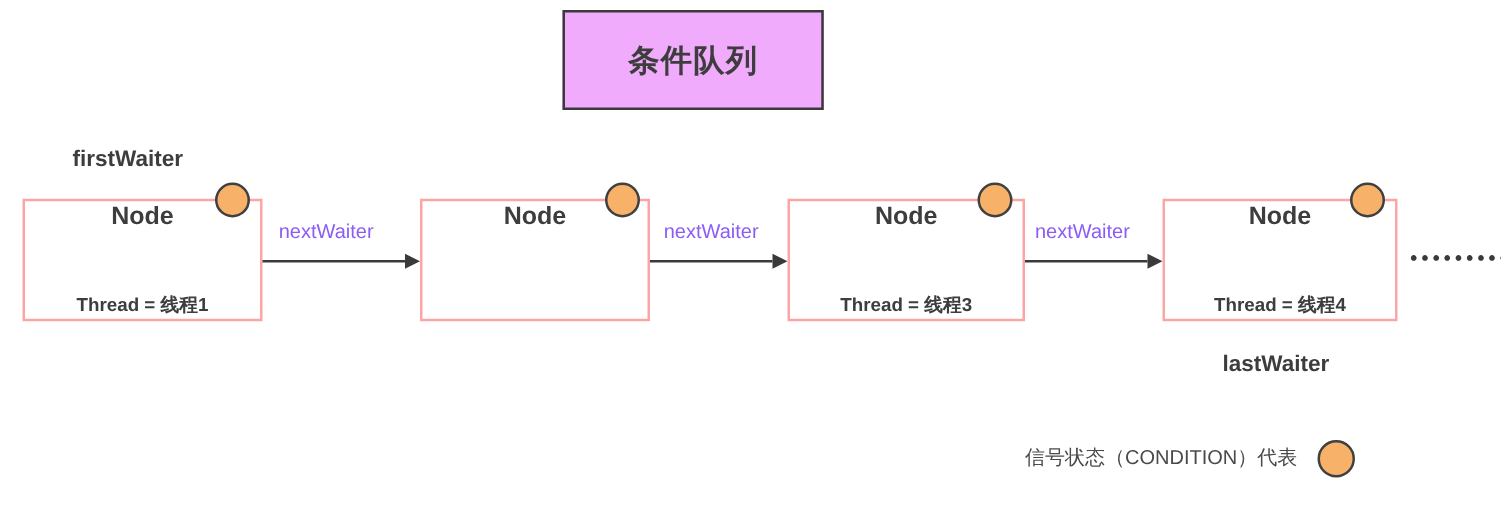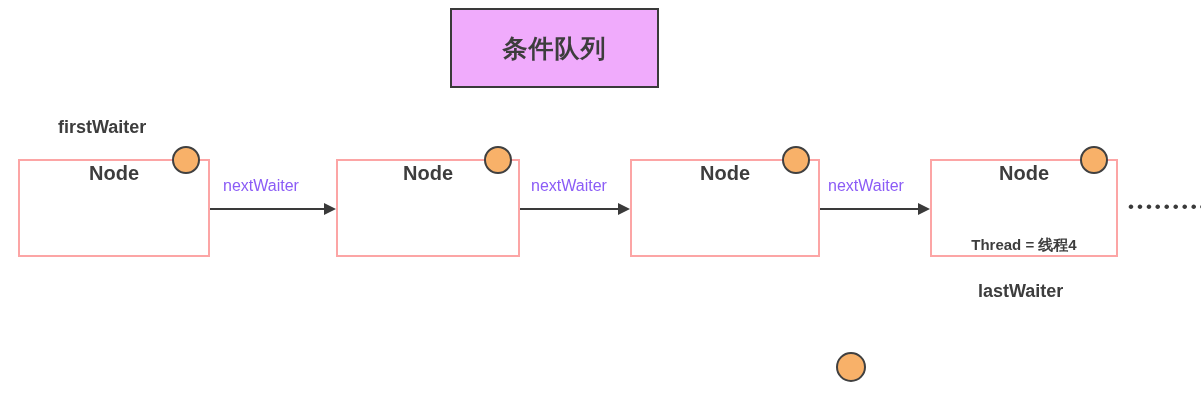--- a/index.html
+++ b/index.html
@@ -161,20 +161,21 @@
 <div id="canvas">
 
   <div class="title-box">
     <span class="title-text">条件队列</span>
   </div>
 
   <div class="pointer-caption" style="left:58px; top:117px;">firstWaiter</div>
 
   <div class="node-box" style="left:18px; width:192px;">
     <span class="node-title">Node</span>
+    <span class="node-sub">Thread = 线程1</span>
   </div>
   <div class="corner-dot" style="left:172px; top:146px;"></div>
 
   <div class="arrow-label" style="left:223px;">nextWaiter</div>
   <div class="arrow" style="left:210px; width:126px;">
     <div class="arrow-line" style="width:114px;"></div>
     <div class="arrow-head" style="left:114px;"></div>
   </div>
 
   <div class="node-box" style="left:336px; width:184px;">
@@ -183,20 +184,21 @@
   <div class="corner-dot" style="left:484px; top:146px;"></div>
 
   <div class="arrow-label" style="left:531px;">nextWaiter</div>
   <div class="arrow" style="left:520px; width:110px;">
     <div class="arrow-line" style="width:98px;"></div>
     <div class="arrow-head" style="left:98px;"></div>
   </div>
 
   <div class="node-box" style="left:630px; width:190px;">
     <span class="node-title">Node</span>
+    <span class="node-sub">Thread = 线程3</span>
   </div>
   <div class="corner-dot" style="left:782px; top:146px;"></div>
 
   <div class="arrow-label" style="left:828px;">nextWaiter</div>
   <div class="arrow" style="left:820px; width:110px;">
     <div class="arrow-line" style="width:98px;"></div>
     <div class="arrow-head" style="left:98px;"></div>
   </div>
 
   <div class="node-box" style="left:930px; width:188px;">
@@ -204,17 +206,18 @@
     <span class="node-sub">Thread = 线程4</span>
   </div>
   <div class="corner-dot" style="left:1080px; top:146px;"></div>
 
   <div class="trailing-dots">••••••••••</div>
 
   <div class="pointer-caption" style="left:978px; top:281px;">lastWaiter</div>
 
   <div class="legend">
     <div class="legend-text">
+      <span class="legend-line">信号状态（CONDITION）代表</span>
     </div>
     <div class="legend-dot"></div>
   </div>
 
 </div>
 
 </body></html>

